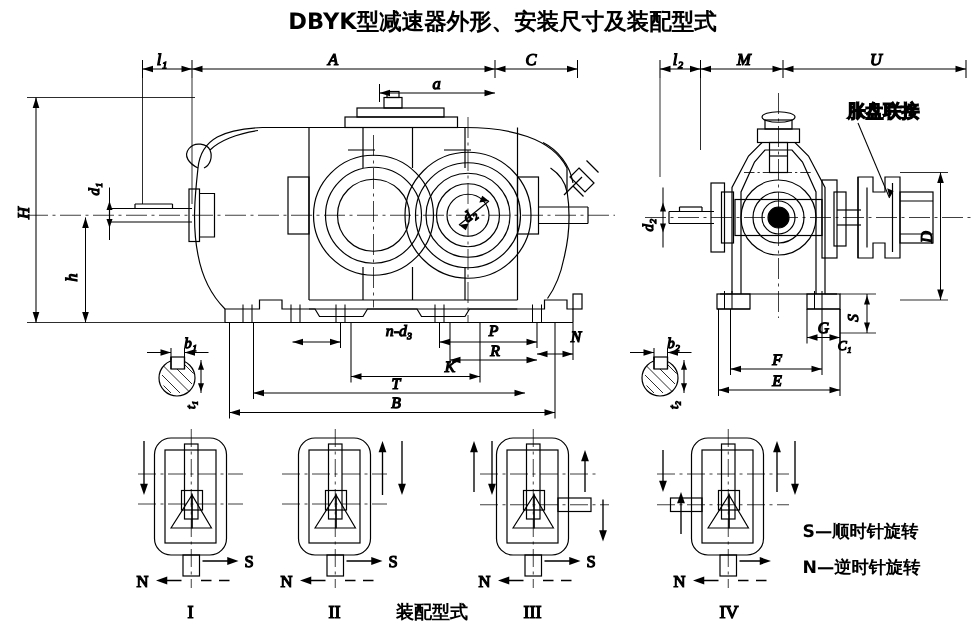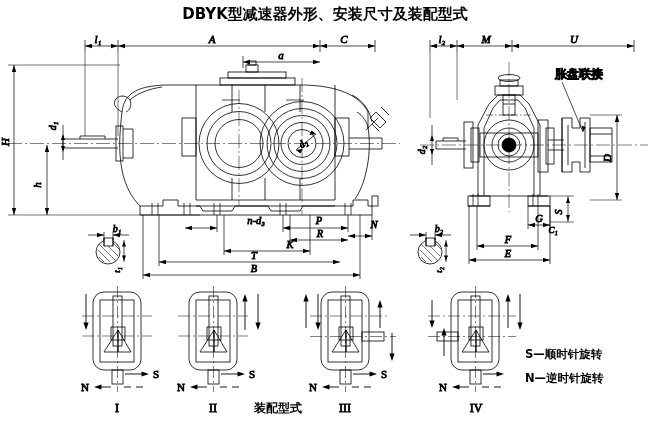--- a/index.html
+++ b/index.html
@@ -1,18 +1,18 @@
 <!DOCTYPE html>
 <html><head>
 <meta charset="utf-8">
 <style>
   html,body{margin:0;padding:0;background:#ffffff;}
   body{width:650px;height:423px;position:relative;overflow:hidden;
        font-family:"Liberation Serif",serif;color:#000;}
-  #root{position:absolute;left:0;top:0;width:571px;height:423px;}
+  #root{position:absolute;left:0;top:0;width:571px;height:423px;padding-left:10px;}
   svg{display:block;}
   .t{font-family:"Liberation Serif",serif;fill:#000;}
   .it{font-style:italic;}
   .cn{font-family:"DejaVu Sans",sans-serif;font-weight:bold;fill:#000;}
 </style>
 </head>
 <body>
 
 <div id="root">
 <svg width="650" height="423" viewBox="0 0 650 423" xmlns="http://www.w3.org/2000/svg">

